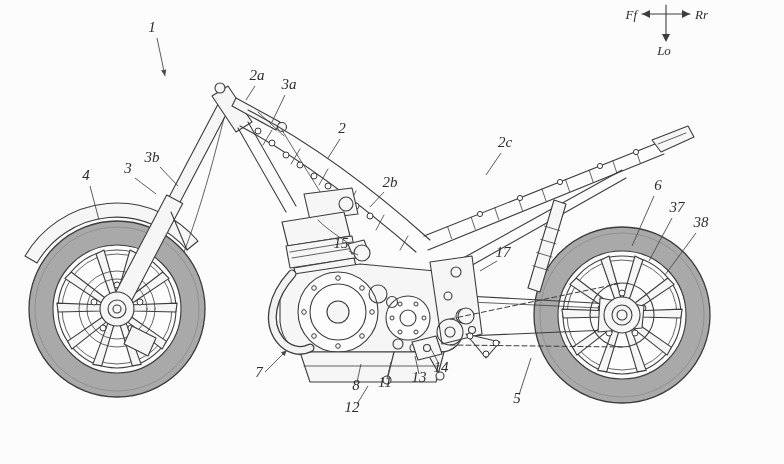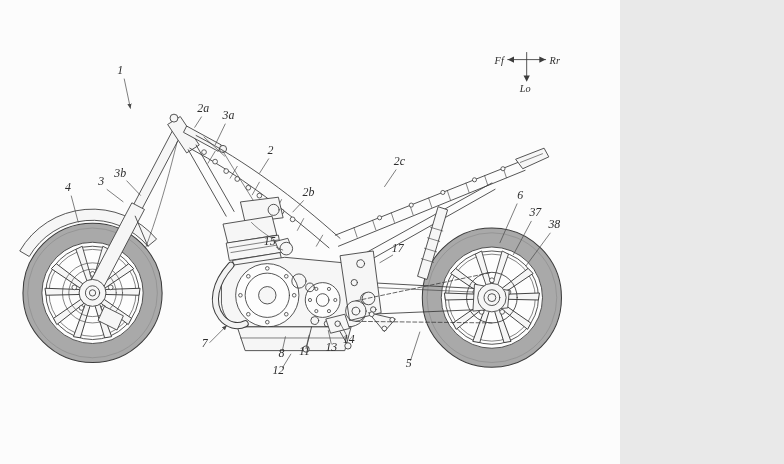--- a/index.html
+++ b/index.html
@@ -1,17 +1,17 @@
 <!DOCTYPE html>
 <html><head>
 <meta charset="utf-8">
 <style>
   html,body{margin:0;padding:0;background:#e9e9e9;}
   .stage{
-    position:relative;width:620px;height:464px;overflow:hidden;
+    position:relative;width:784px;height:464px;overflow:hidden;
     background:#fcfcfc;
     --ink:#3c3c3c; --tire:#a9a9a9;
     font-family:"Liberation Serif",serif;
   }
   svg{display:block;width:100%;height:100%;}
   .ln  {fill:none;stroke:var(--ink);stroke-width:1.1;stroke-linecap:round;stroke-linejoin:round;}
   .lnf {fill:#f6f6f6;stroke:var(--ink);stroke-width:1.1;stroke-linejoin:round;}
   .lnw {fill:#fdfdfd;stroke:var(--ink);stroke-width:1.1;}
   .tire{fill:var(--tire);stroke:var(--ink);stroke-width:1.3;}
   .hole{fill:#fcfcfc;stroke:var(--ink);stroke-width:1;}

